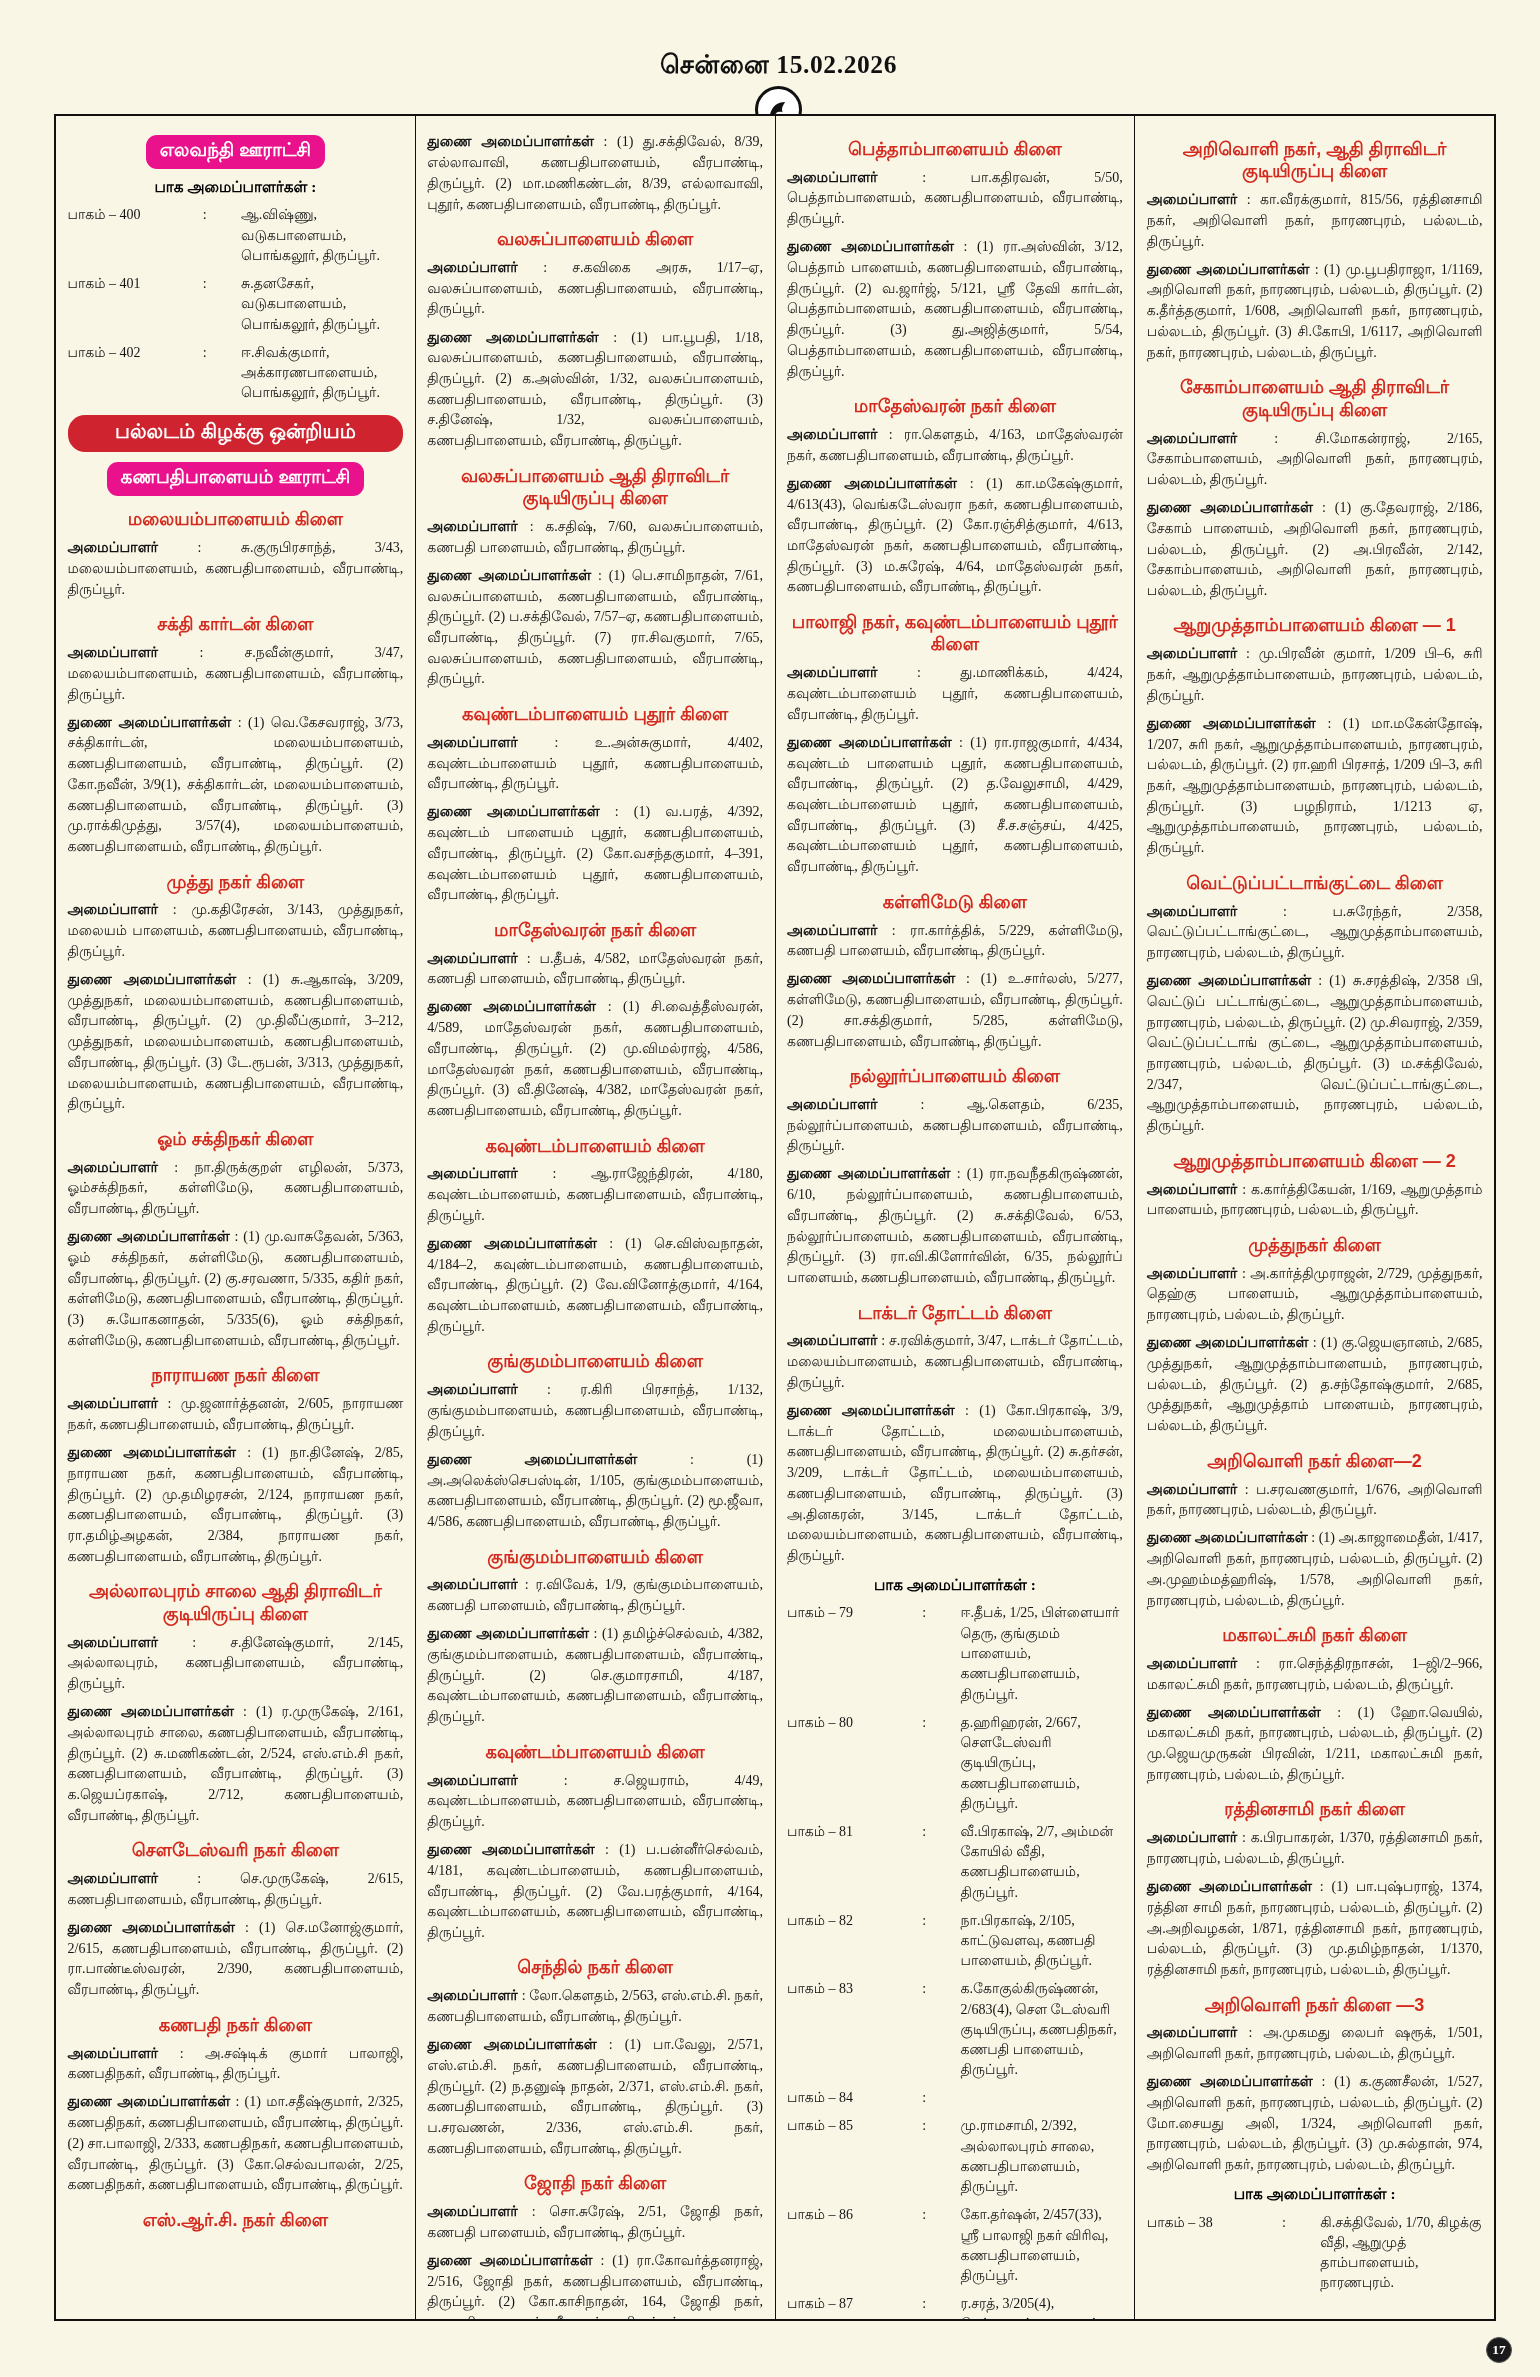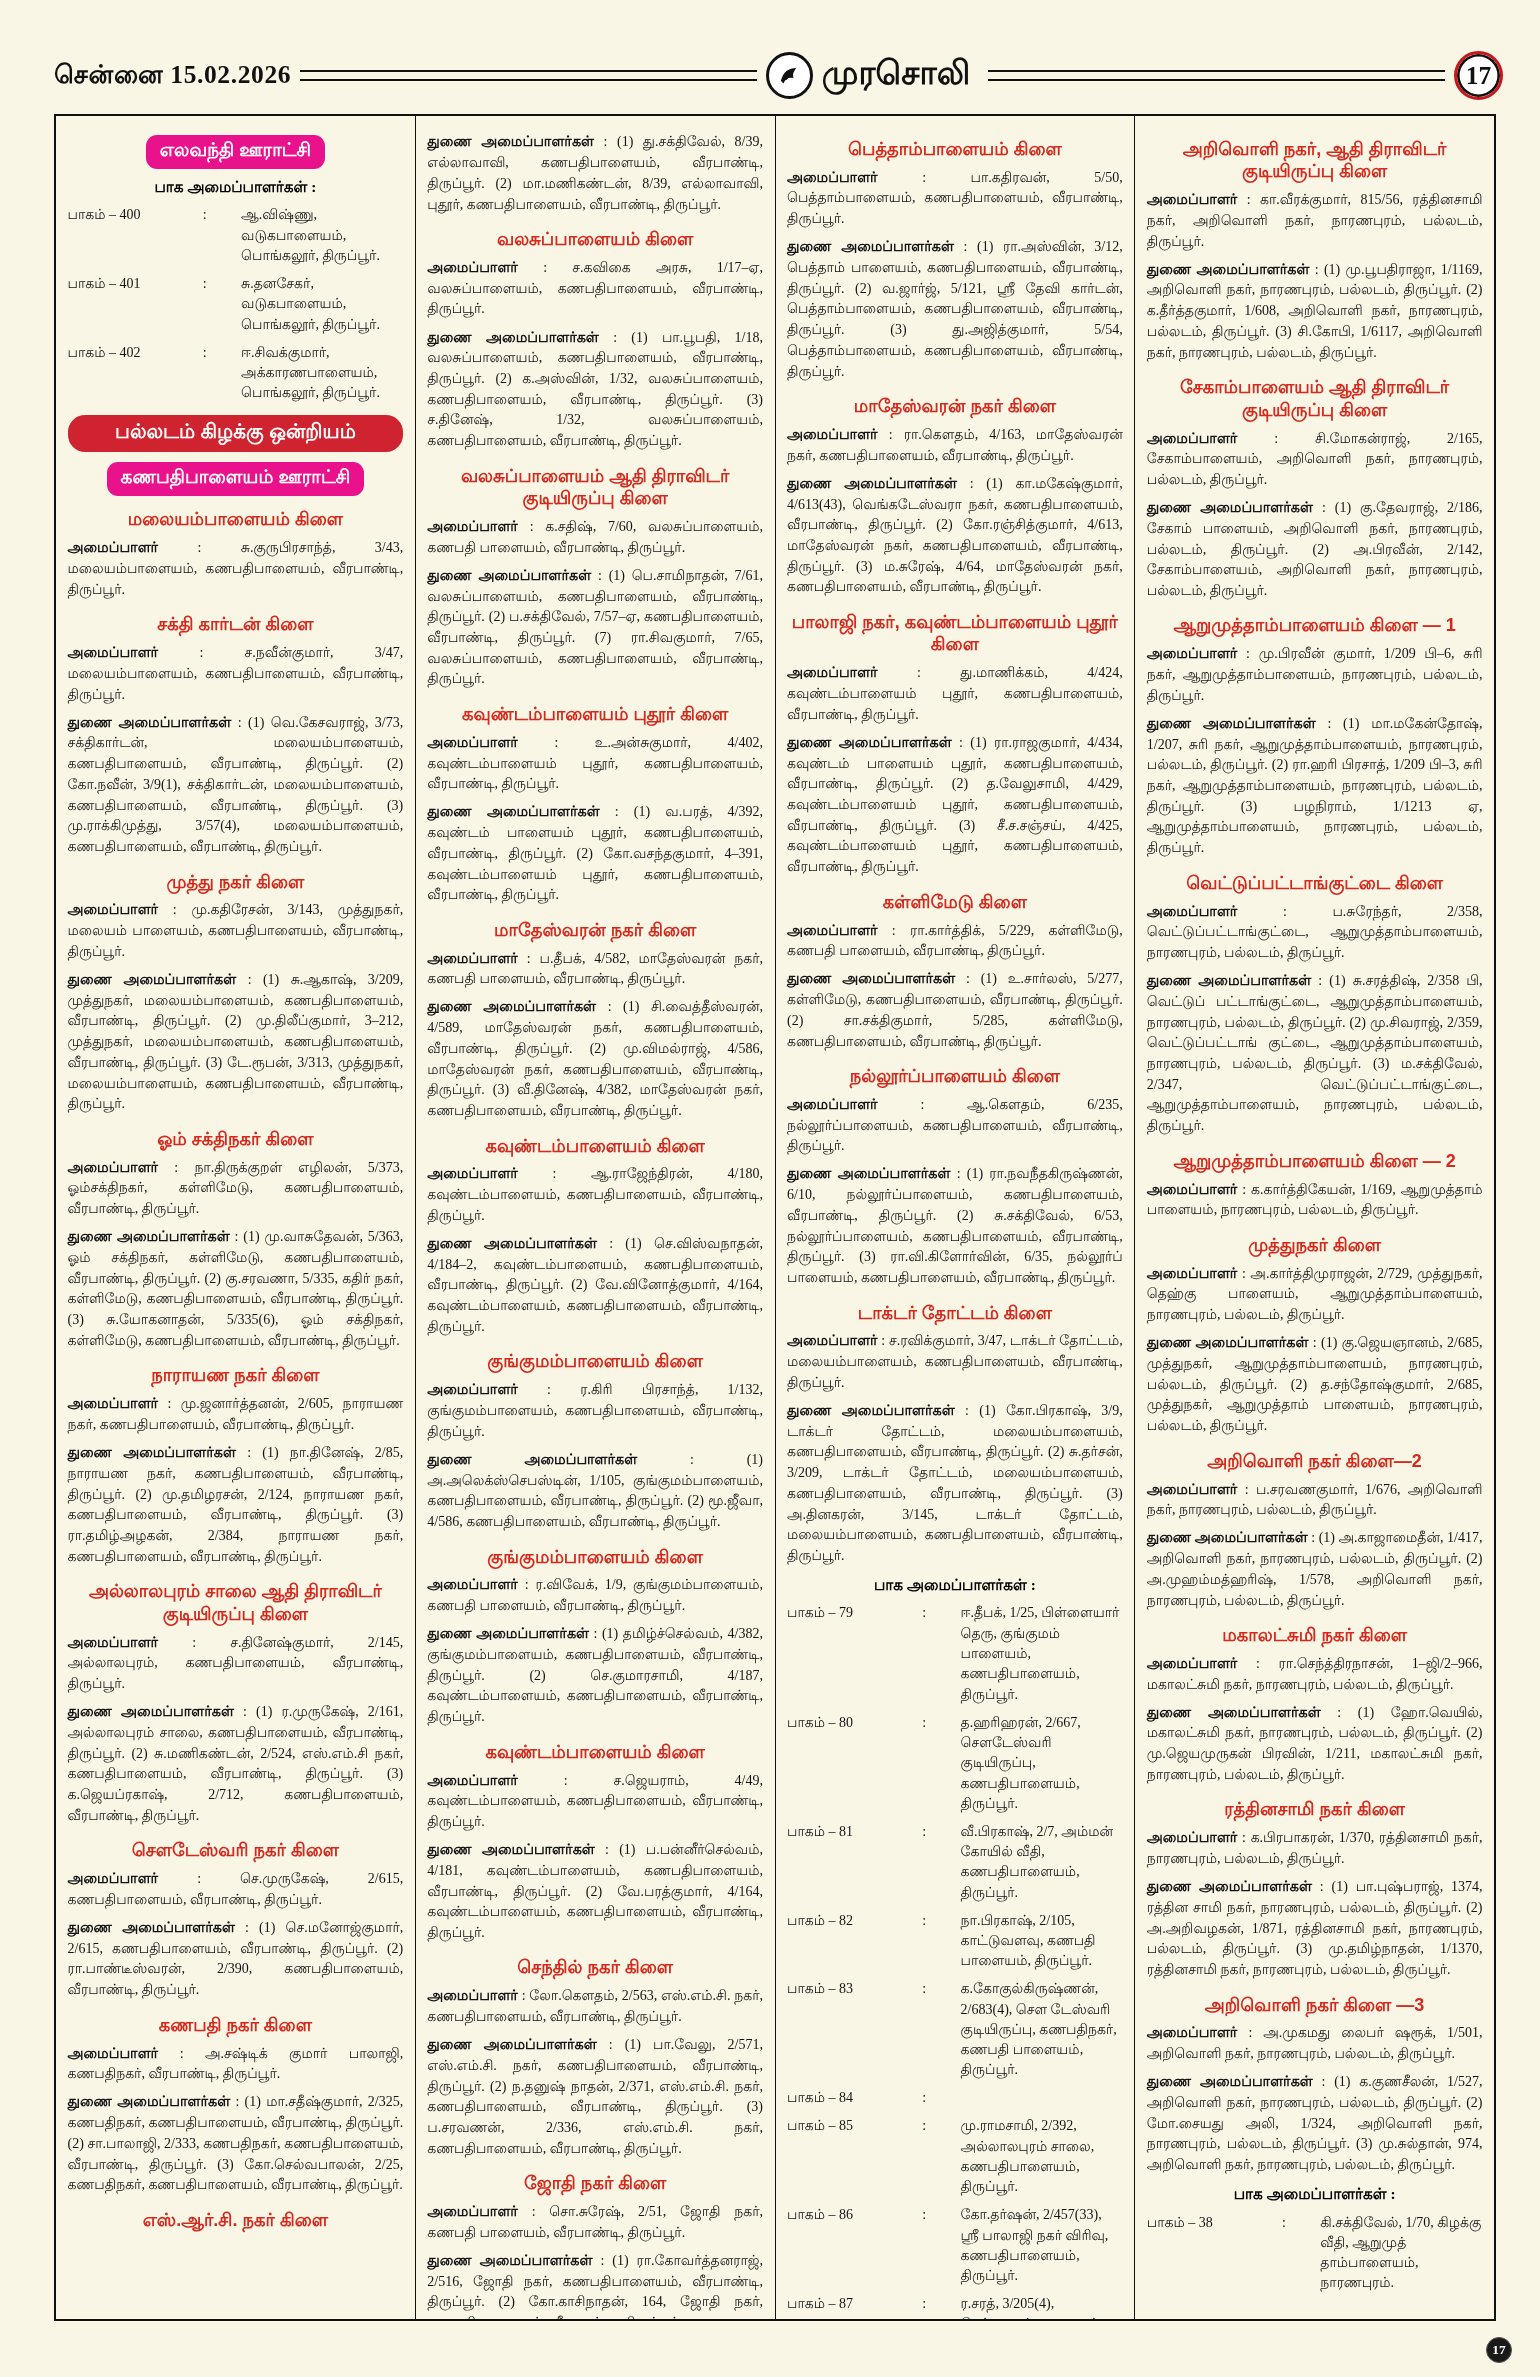--- a/index.html
+++ b/index.html
@@ -1,20 +1,20 @@
 <!DOCTYPE html>
 <html lang="ta" style="font-size:10.2px"><head>
 <meta charset="utf-8">
 <style>
   html,body{margin:0;padding:0;}
   body{background:#e8e4d4;font-family:"Liberation Serif","DejaVu Serif",serif;}
   .page{position:relative;width:1541px;height:2377px;margin:0 auto;background:#f9f6e6;overflow:hidden;}
 
   
-  .hdr{position:absolute;top:50px;left:54px;right:38px;height:51px;display:flex;align-items:center;}
+  .hdr{position:absolute;top:50px;left:54px;right:38px;height:51px;display:flex;align-items:center;flex-direction:column;}
   .hdr-date{font-size:25.5px;font-weight:bold;color:#111;white-space:nowrap;letter-spacing:0.6px;}
   .rule{flex:1;height:6.4px;border-top:2.6px solid #111;border-bottom:2.6px solid #111;margin:0 9px;}
   .logo{width:41px;height:41px;border:3.2px solid #111;border-radius:50%;background:#fff;display:flex;align-items:center;justify-content:center;flex:0 0 auto;}
   .masthead{font-size:33px;font-weight:bold;color:#111;margin:4px 9px;white-space:nowrap;}
   .pgnum{width:43px;height:43px;border-radius:50%;border:3.8px solid #c8161d;background:#fff;box-shadow:inset 0 0 0 2.6px #111;display:flex;align-items:center;justify-content:center;font-size:25.5px;font-weight:bold;color:#111;flex:0 0 auto;}
 
   
   .box{position:absolute;top:114px;left:54px;width:1438px;height:2203px;border:2.6px solid #111;background:#f9f6e6;display:flex;}
   .col{flex:1 1 0;padding:9px 11.5px 6.4px 11.5px;overflow:hidden;}
   .col:not(:last-child){border-right:1.9px solid #111;}

